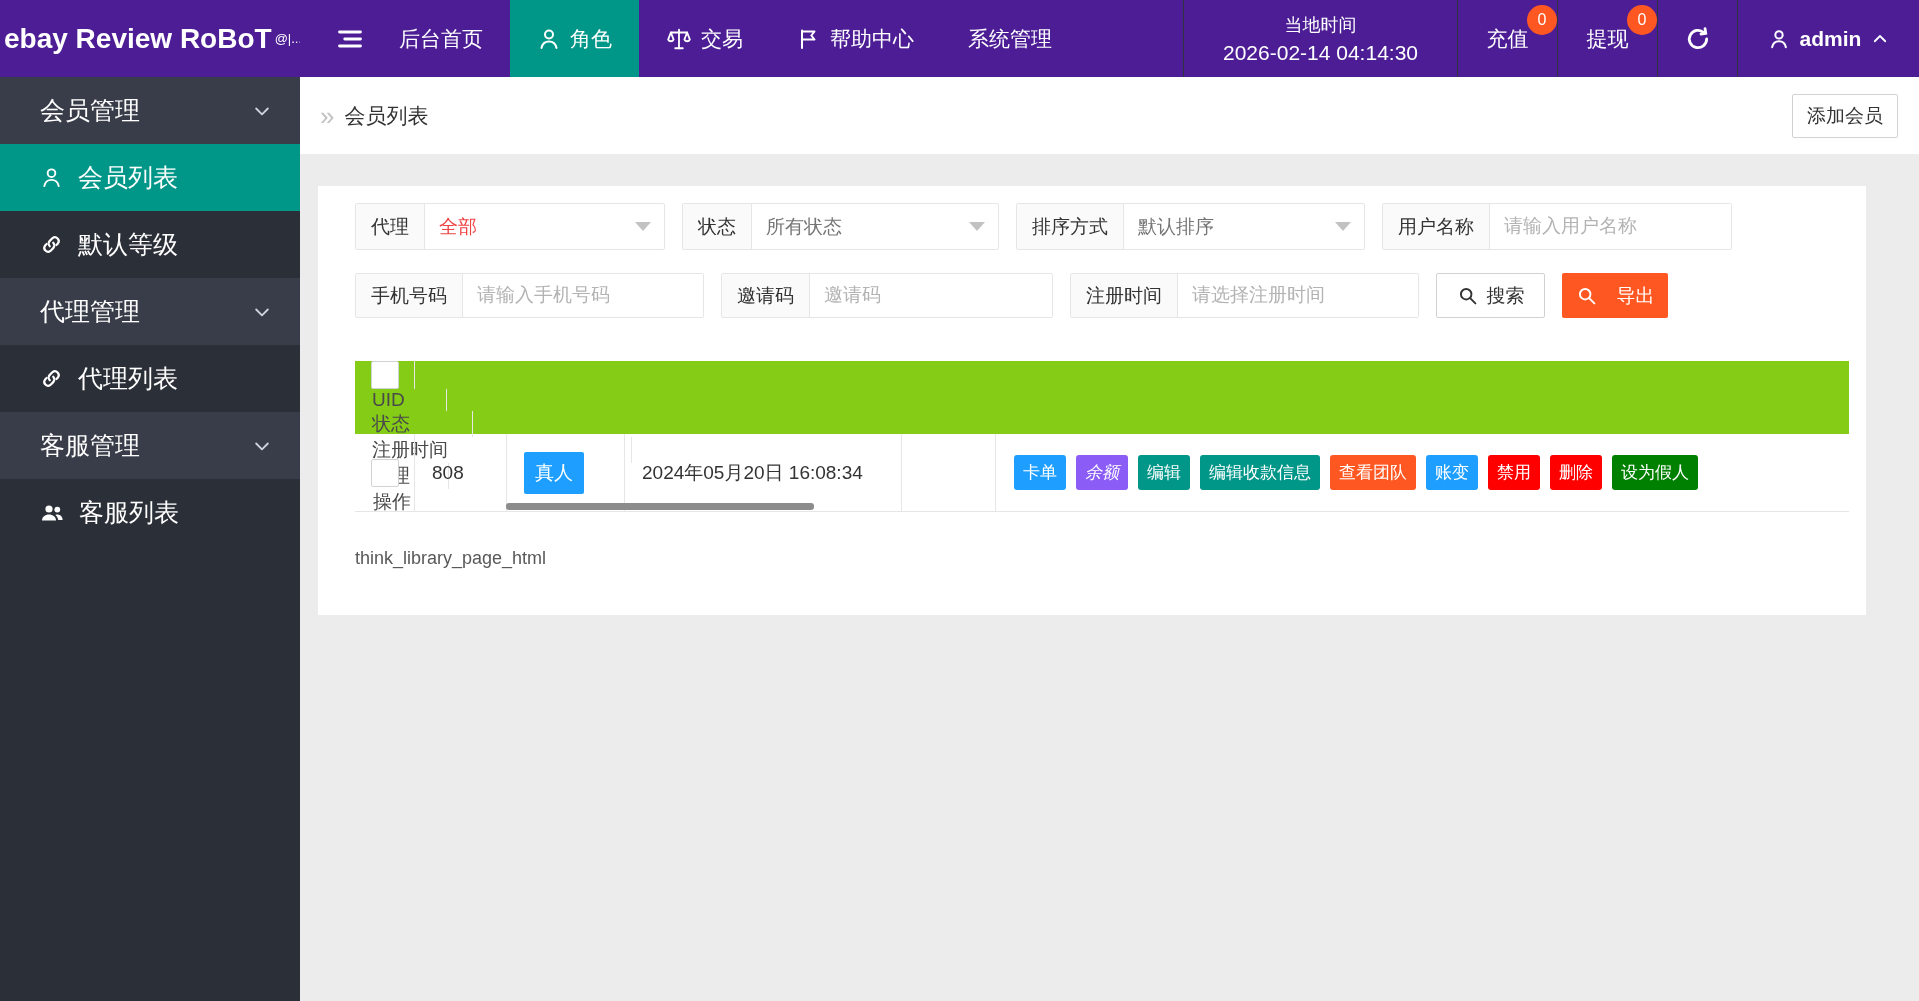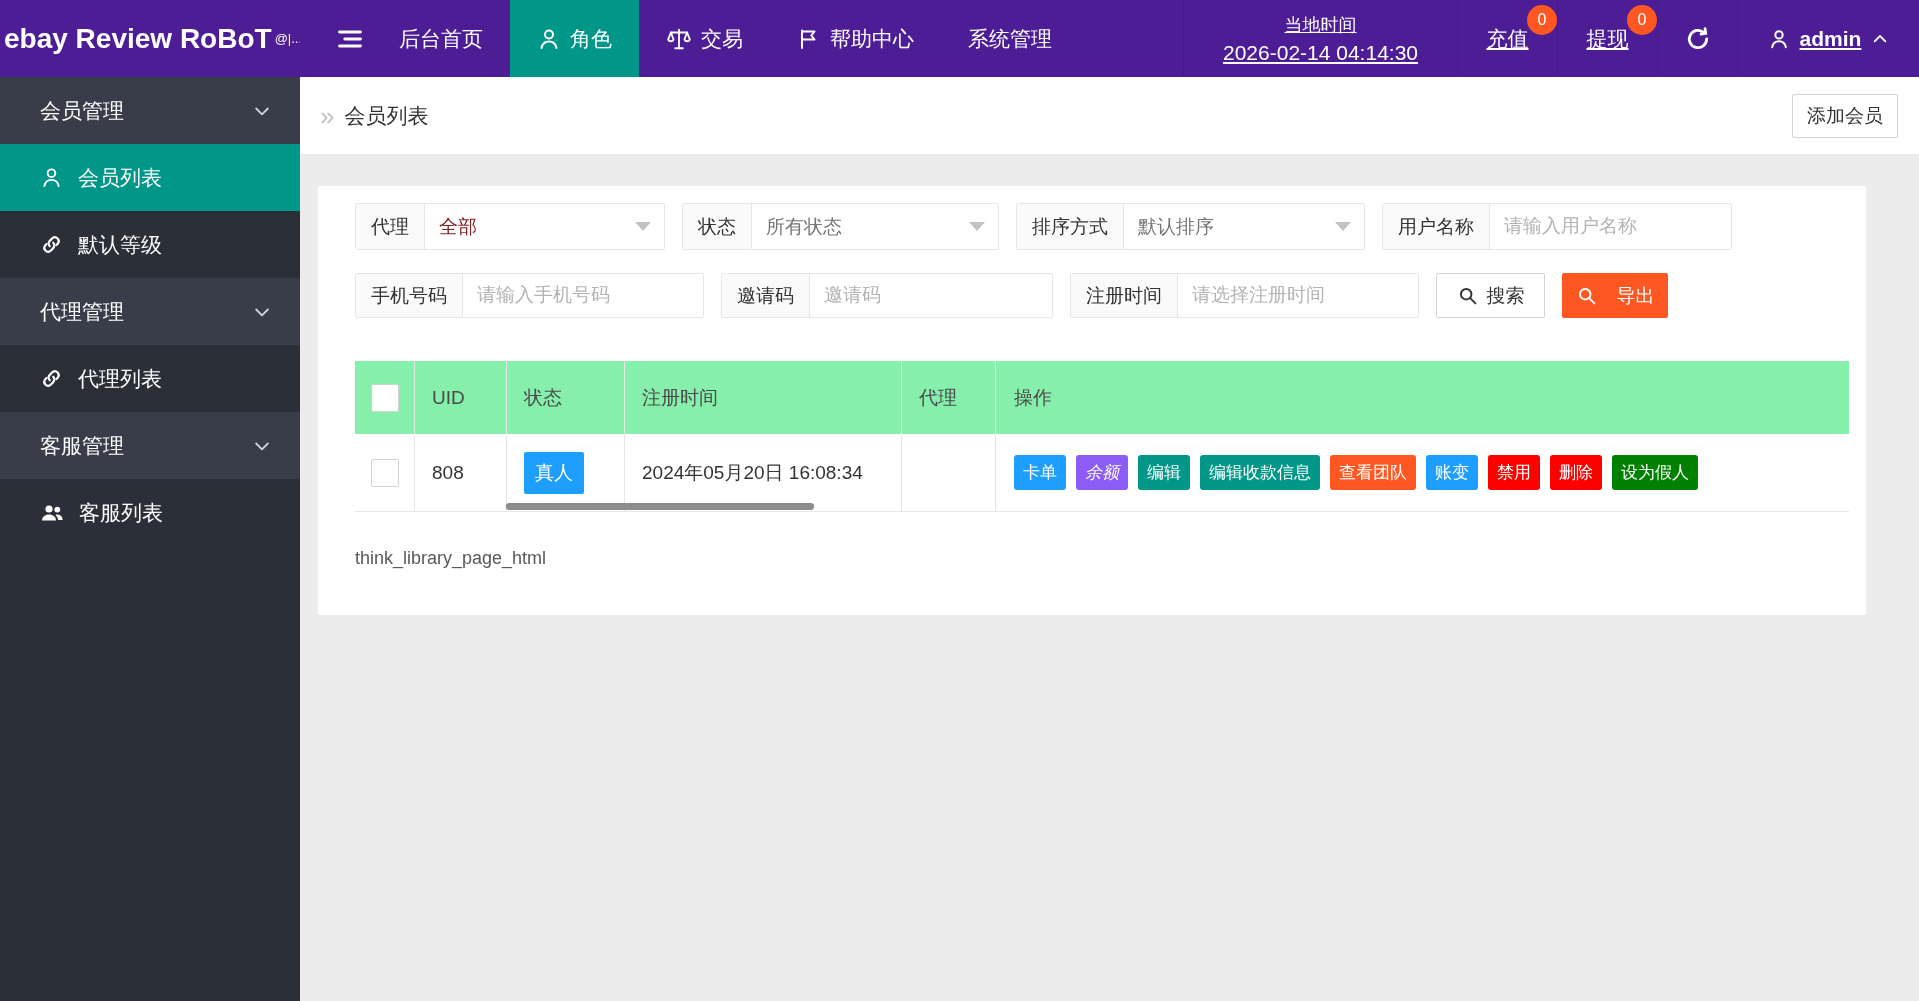--- a/index.html
+++ b/index.html
@@ -9,38 +9,38 @@
   
   .topbar { position:absolute; left:0; top:0; width:1919px; height:77px;
     background:#4c1d95; display:flex; align-items:stretch; color:#fff; z-index:5; }
   .logo { width:300px; display:flex; align-items:center; padding-left:4px;
     font-size:28px; font-weight:700; white-space:nowrap; overflow:hidden; }
   .logo sup { font-size:13px; font-weight:400; margin-left:3px; }
   .burger { width:44px; margin-left:28px; display:flex; align-items:center; justify-content:center; cursor:pointer; }
   .nav-item { display:flex; align-items:center; gap:9px; padding:0 27px;
     font-size:21px; cursor:pointer; }
   .nav-item.active { background:#009688; }
-  .tb-right { margin-left:auto; display:flex; align-items:stretch;text-decoration:underline; }
+  .tb-right { margin-left:auto; display:flex; align-items:stretch; }
   .tb-block { border-left:1px solid #2F333E; display:flex; align-items:center;
     justify-content:center; position:relative; cursor:pointer; }
   .tb-time { width:274px; flex-direction:column; gap:4px; cursor:default; }
   .tb-time .t1 { font-size:18px; }
   .tb-time .t2 { font-size:21px; }
   .tb-money { width:100px; font-size:21px; }
   .num-badge { position:absolute; top:5px; right:0px; min-width:30px; height:30px;
     background:#FF5722; border-radius:50%; color:#fff; font-size:16px;
     display:flex; align-items:center; justify-content:center; }
   .tb-refresh { width:80px; }
   .tb-user { width:182px; gap:10px; font-size:21px; font-weight:700; }
 
   
   .sidebar { position:absolute; left:0; top:77px; width:300px; height:924px;
     background:#2B2F38; }
   .side-item { height:67px; display:flex; align-items:center; color:#fff;
-    font-size:21px; cursor:pointer; padding:0 28px 0 40px; }
+    font-size:25px; cursor:pointer; padding:0 28px 0 40px; }
   .side-group { background:#393D49; justify-content:space-between; }
   .side-child { gap:15px; }
   .side-child.active { background:#009688; }
 
   
   .main { position:absolute; left:300px; top:77px; width:1619px; height:924px; }
   .crumb-band { height:77px; background:#fff; display:flex; align-items:center;
     padding:0 21px 0 20px; }
   .crumb-sep { color:#c2c2c2; font-size:26px; margin-right:10px; line-height:1; }
   .crumb-cur { color:#333; font-size:21px; }
@@ -52,41 +52,41 @@
     padding:17px 16px 0 37px; }
 
   .frow { display:flex; gap:17px; }
   .frow2 { margin-top:23px; }
   .field { display:flex; border:1px solid #e6e6e6; border-radius:2px; height:47px;
     background:#fff; overflow:hidden; }
   .frow2 .field { height:45px; }
   .flabel { background:#fafafa; border-right:1px solid #e6e6e6; padding:0 15px;
     display:flex; align-items:center; font-size:19px; color:#333; white-space:nowrap; }
   .fvalue { flex:1; display:flex; align-items:center; padding:0 14px; font-size:19px;
-    color:#7f1d1d; position:relative; cursor:pointer; }
+    color:#ef4444; position:relative; cursor:pointer; }
   .fvalue.muted { color:#757575; }
   .arrow-down { position:absolute; right:13px; width:0; height:0;
     border-left:8px solid transparent; border-right:8px solid transparent;
     border-top:9px solid #c2c2c2; }
   .field input { flex:1; border:none; outline:none; padding:0 14px; font-size:19px;
     color:#333; font-family:Liberation Mono, monospace; min-width:0; }
   .field input::placeholder { color:#b3b3b3; }
   .w300{width:310px;} .w317{width:317px;} .w349{width:349px;} .w350{width:350px;} .w332{width:332px;}
 
   .search-btn { width:109px; height:45px; background:#fff; border:1px solid #d2d2d2;
     border-radius:2px; display:flex; align-items:center; justify-content:center;
     gap:9px; font-size:19px; color:#333; cursor:pointer; font-family:inherit; }
   .export-btn { width:106px; height:45px; background:#FF5722; border:none;
     border-radius:2px; display:flex; align-items:center; justify-content:center;
     gap:20px; font-size:19px; color:#fff; cursor:pointer; font-family:inherit; }
 
   
   .table { margin-top:43px; width:1494px; position:relative; }
   .trow { display:flex; align-items:stretch; }
-  .thead { background:#86efac; height:73px; }
+  .thead { background:#84cc16; height:73px;flex-direction:column; }
   .tbody-row { background:#fff; height:78px; border-bottom:1px solid #e6e6e6; }
   .tcell { display:flex; align-items:center; padding:0 17px; font-size:19px;
     color:#333; border-right:1px solid #e6e6e6; }
   .thead .tcell { color:#4a4a4a; }
   .tc-check{width:60px; justify-content:center; padding:0;}
   .tc-uid{width:92px;} .tc-status{width:118px;} .tc-time{width:277px;}
   .tc-agent{width:94px;} .tc-actions{flex:1; border-right:none; padding-left:18px;}
   .checkbox { width:28px; height:28px; background:#fff; border:1px solid #d2d2d2;
     border-radius:2px; cursor:pointer; }
   .status-badge { background:#1E9FFF; color:#fff; font-size:19px; padding:8px 11px;

